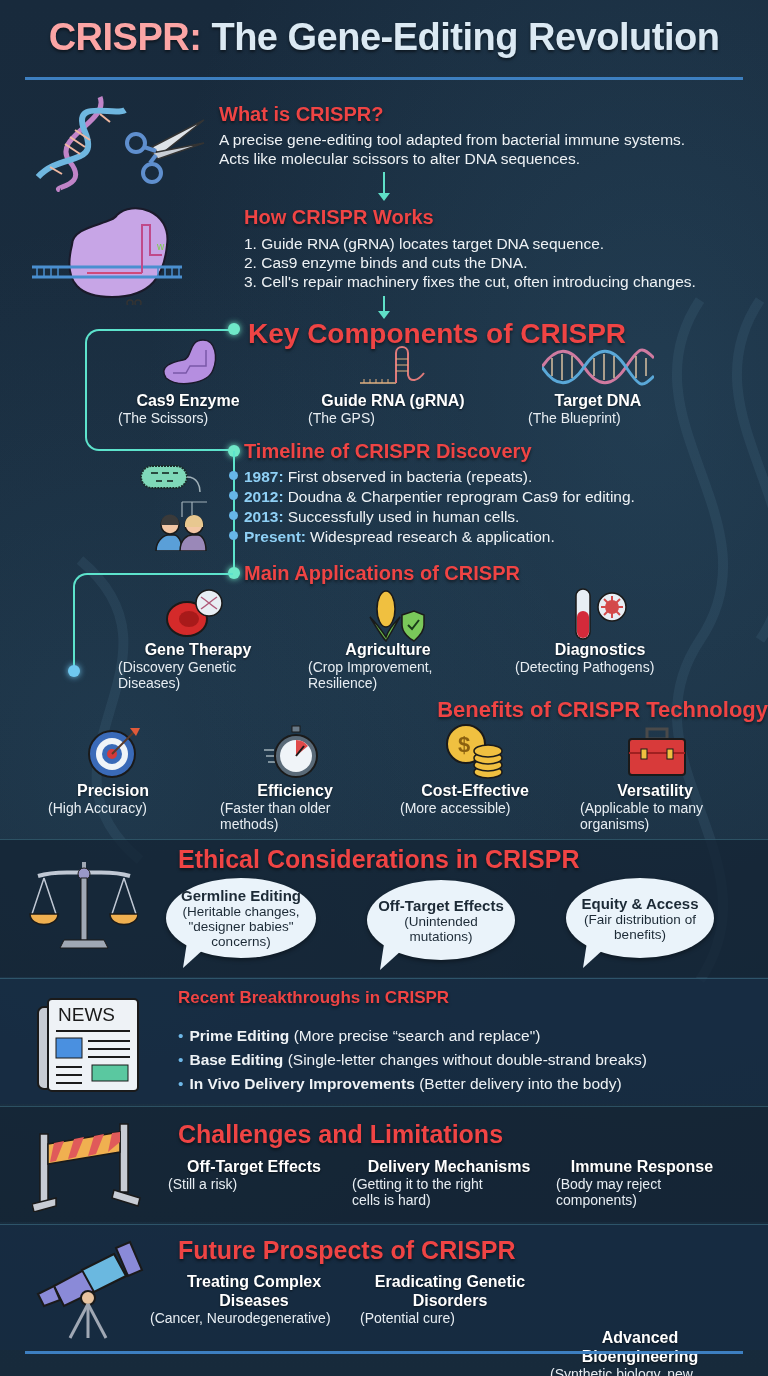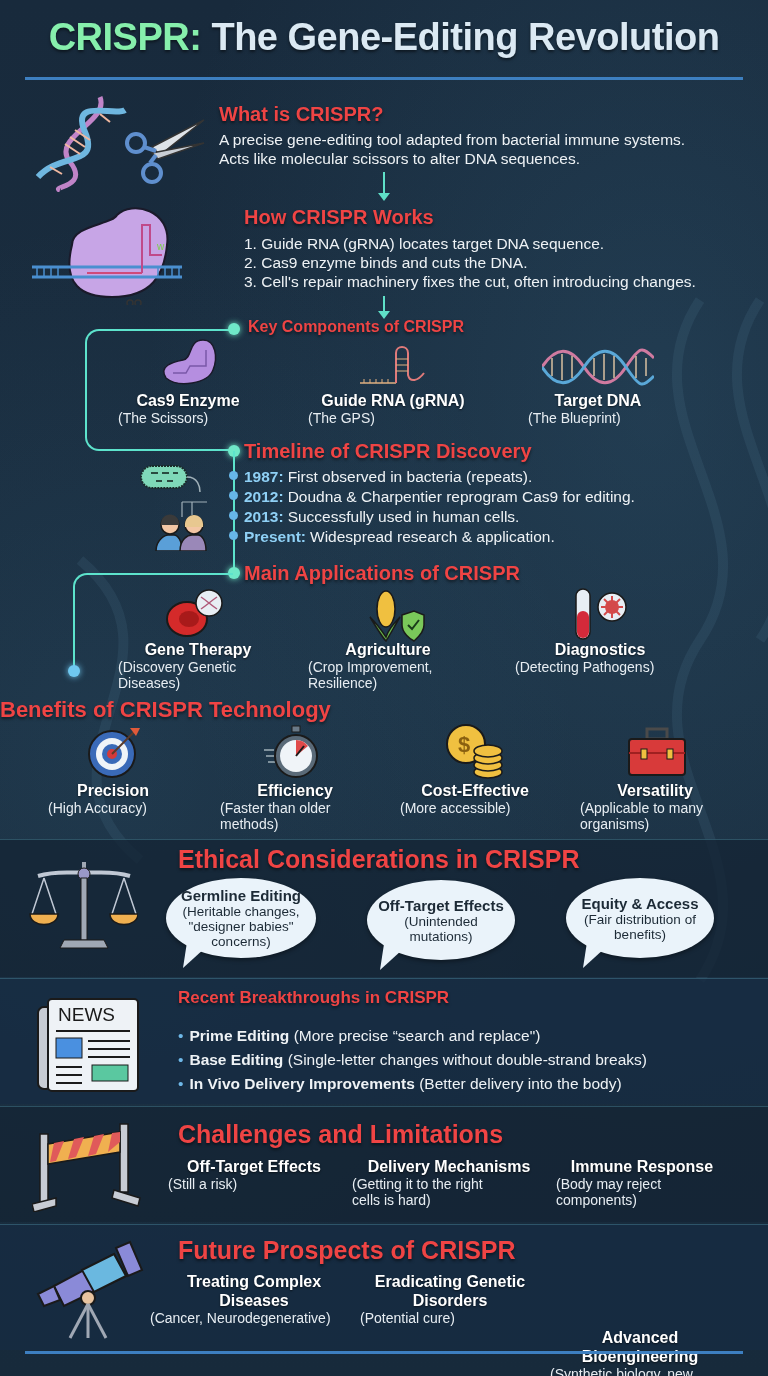--- a/index.html
+++ b/index.html
@@ -13,21 +13,21 @@
     font-family: "Liberation Sans", "DejaVu Sans", sans-serif;
     color: #eef3f7;
     position: relative;
   }
   .abs { position: absolute; }
   .title {
     position: absolute; left: 0; top: 16px; width: 768px; text-align: center;
     font-size: 38px; font-weight: bold; letter-spacing: -0.5px;
     text-shadow: 0 2px 3px rgba(0,0,0,0.5);
   }
-  .title .t1 { color: #86efac; }
+  .title .t1 { color: #fca5a5; }
   .title .t2 { color: #dbe9f3; }
   .hr { position: absolute; left: 25px; width: 718px; height: 3px; background: #3d7fc0; }
   .h2 {
     font-size: 22px; font-weight: bold; color: #ef4444;
     text-shadow: 0 2px 3px rgba(0,0,0,0.5); white-space: nowrap;
   }
   .body-text { font-size: 15.5px; line-height: 19px; color: #eef2f5; white-space: nowrap; }
   .item-title { font-size: 16px; font-weight: bold; color: #ffffff; text-align: center; line-height: 19px; text-shadow: 0 1px 2px rgba(0,0,0,0.6); }
   .item-sub { font-size: 14px; color: #e7edf2; text-align: left; line-height: 16px; }
   .col { position: absolute; text-align: center; }
@@ -129,21 +129,21 @@
 <div class="dot" style="left:228px;top:445px"></div>
 <div class="connector" style="left:233px;top:451px;width:0;height:122px;border-width:0 0 0 2px"></div>
 <div class="sdot" style="left:229px;top:471px"></div>
 <div class="sdot" style="left:229px;top:491px"></div>
 <div class="sdot" style="left:229px;top:511px"></div>
 <div class="sdot" style="left:229px;top:531px"></div>
 <div class="dot" style="left:228px;top:567px"></div>
 <div class="connector" style="left:73px;top:573px;width:160px;height:96px;border-width:2px 0 0 2px;border-radius:14px 0 0 0"></div>
 <div class="dot" style="left:68px;top:665px;background:#6fc8f0;box-shadow:0 0 6px #6fc8f0"></div>
 
-<div class="abs h2" style="left:248px;top:318px;font-size:16px">Key Components of CRISPR</div>
+<div class="abs h2" style="left:248px;top:318px;font-size:28px">Key Components of CRISPR</div>
 <svg class="abs" style="left:158px;top:338px" width="60" height="50" viewBox="0 0 60 50">
   <path d="M8 40 C 0 28, 15 24, 25 22 C 35 20, 30 2, 45 2 C 58 2, 60 20, 55 32 C 50 46, 20 50, 8 40 Z" fill="#b58ee0" stroke="#1a1a2a" stroke-width="1.5"></path>
   <path d="M15 35 L28 35 L32 28 L48 28 L48 12" stroke="#7a58a8" stroke-width="1.5" fill="none"></path>
 </svg>
 <svg class="abs" style="left:358px;top:345px" width="70" height="42" viewBox="0 0 70 42">
   <line x1="2" y1="38" x2="38" y2="38" stroke="#e0b080" stroke-width="1.5"></line>
   <g stroke="#e0b080" stroke-width="1">
       <line x1="6" y1="34" x2="6" y2="38"></line>
       <line x1="12" y1="34" x2="12" y2="38"></line>
       <line x1="18" y1="34" x2="18" y2="38"></line>
@@ -257,21 +257,21 @@
 <div class="col" style="left:308px;top:640px;width:160px">
   <div class="item-title">Agriculture</div>
   <div class="item-sub">(Crop Improvement,</div>
   <div class="item-sub">Resilience)</div>
 </div>
 <div class="col" style="left:515px;top:640px;width:170px">
   <div class="item-title">Diagnostics</div>
   <div class="item-sub">(Detecting Pathogens)</div>
 </div>
 
-<div class="abs h2" style="left:0;top:697px;width:768px;text-align:left">Benefits of CRISPR Technology</div>
+<div class="abs h2" style="left:0;top:697px;width:768px;text-align:right">Benefits of CRISPR Technology</div>
 <svg class="abs" style="left:86px;top:726px" width="56" height="52" viewBox="0 0 56 52">
   <circle cx="26" cy="28" r="23" fill="#3a6ab8" stroke="#1a1a1a" stroke-width="2"></circle>
   <circle cx="26" cy="28" r="16" fill="#f0f4f8"></circle>
   <circle cx="26" cy="28" r="10" fill="#3a6ab8"></circle>
   <circle cx="26" cy="28" r="5" fill="#d43a3a"></circle>
   <line x1="26" y1="28" x2="48" y2="6" stroke="#5a3a2a" stroke-width="2"></line>
   <polygon points="44,2 54,2 50,10" fill="#e05a3a"></polygon>
 </svg>
 <svg class="abs" style="left:262px;top:724px" width="62" height="56" viewBox="0 0 62 56">
   <g stroke="#a0b0b8" stroke-width="1.5">

